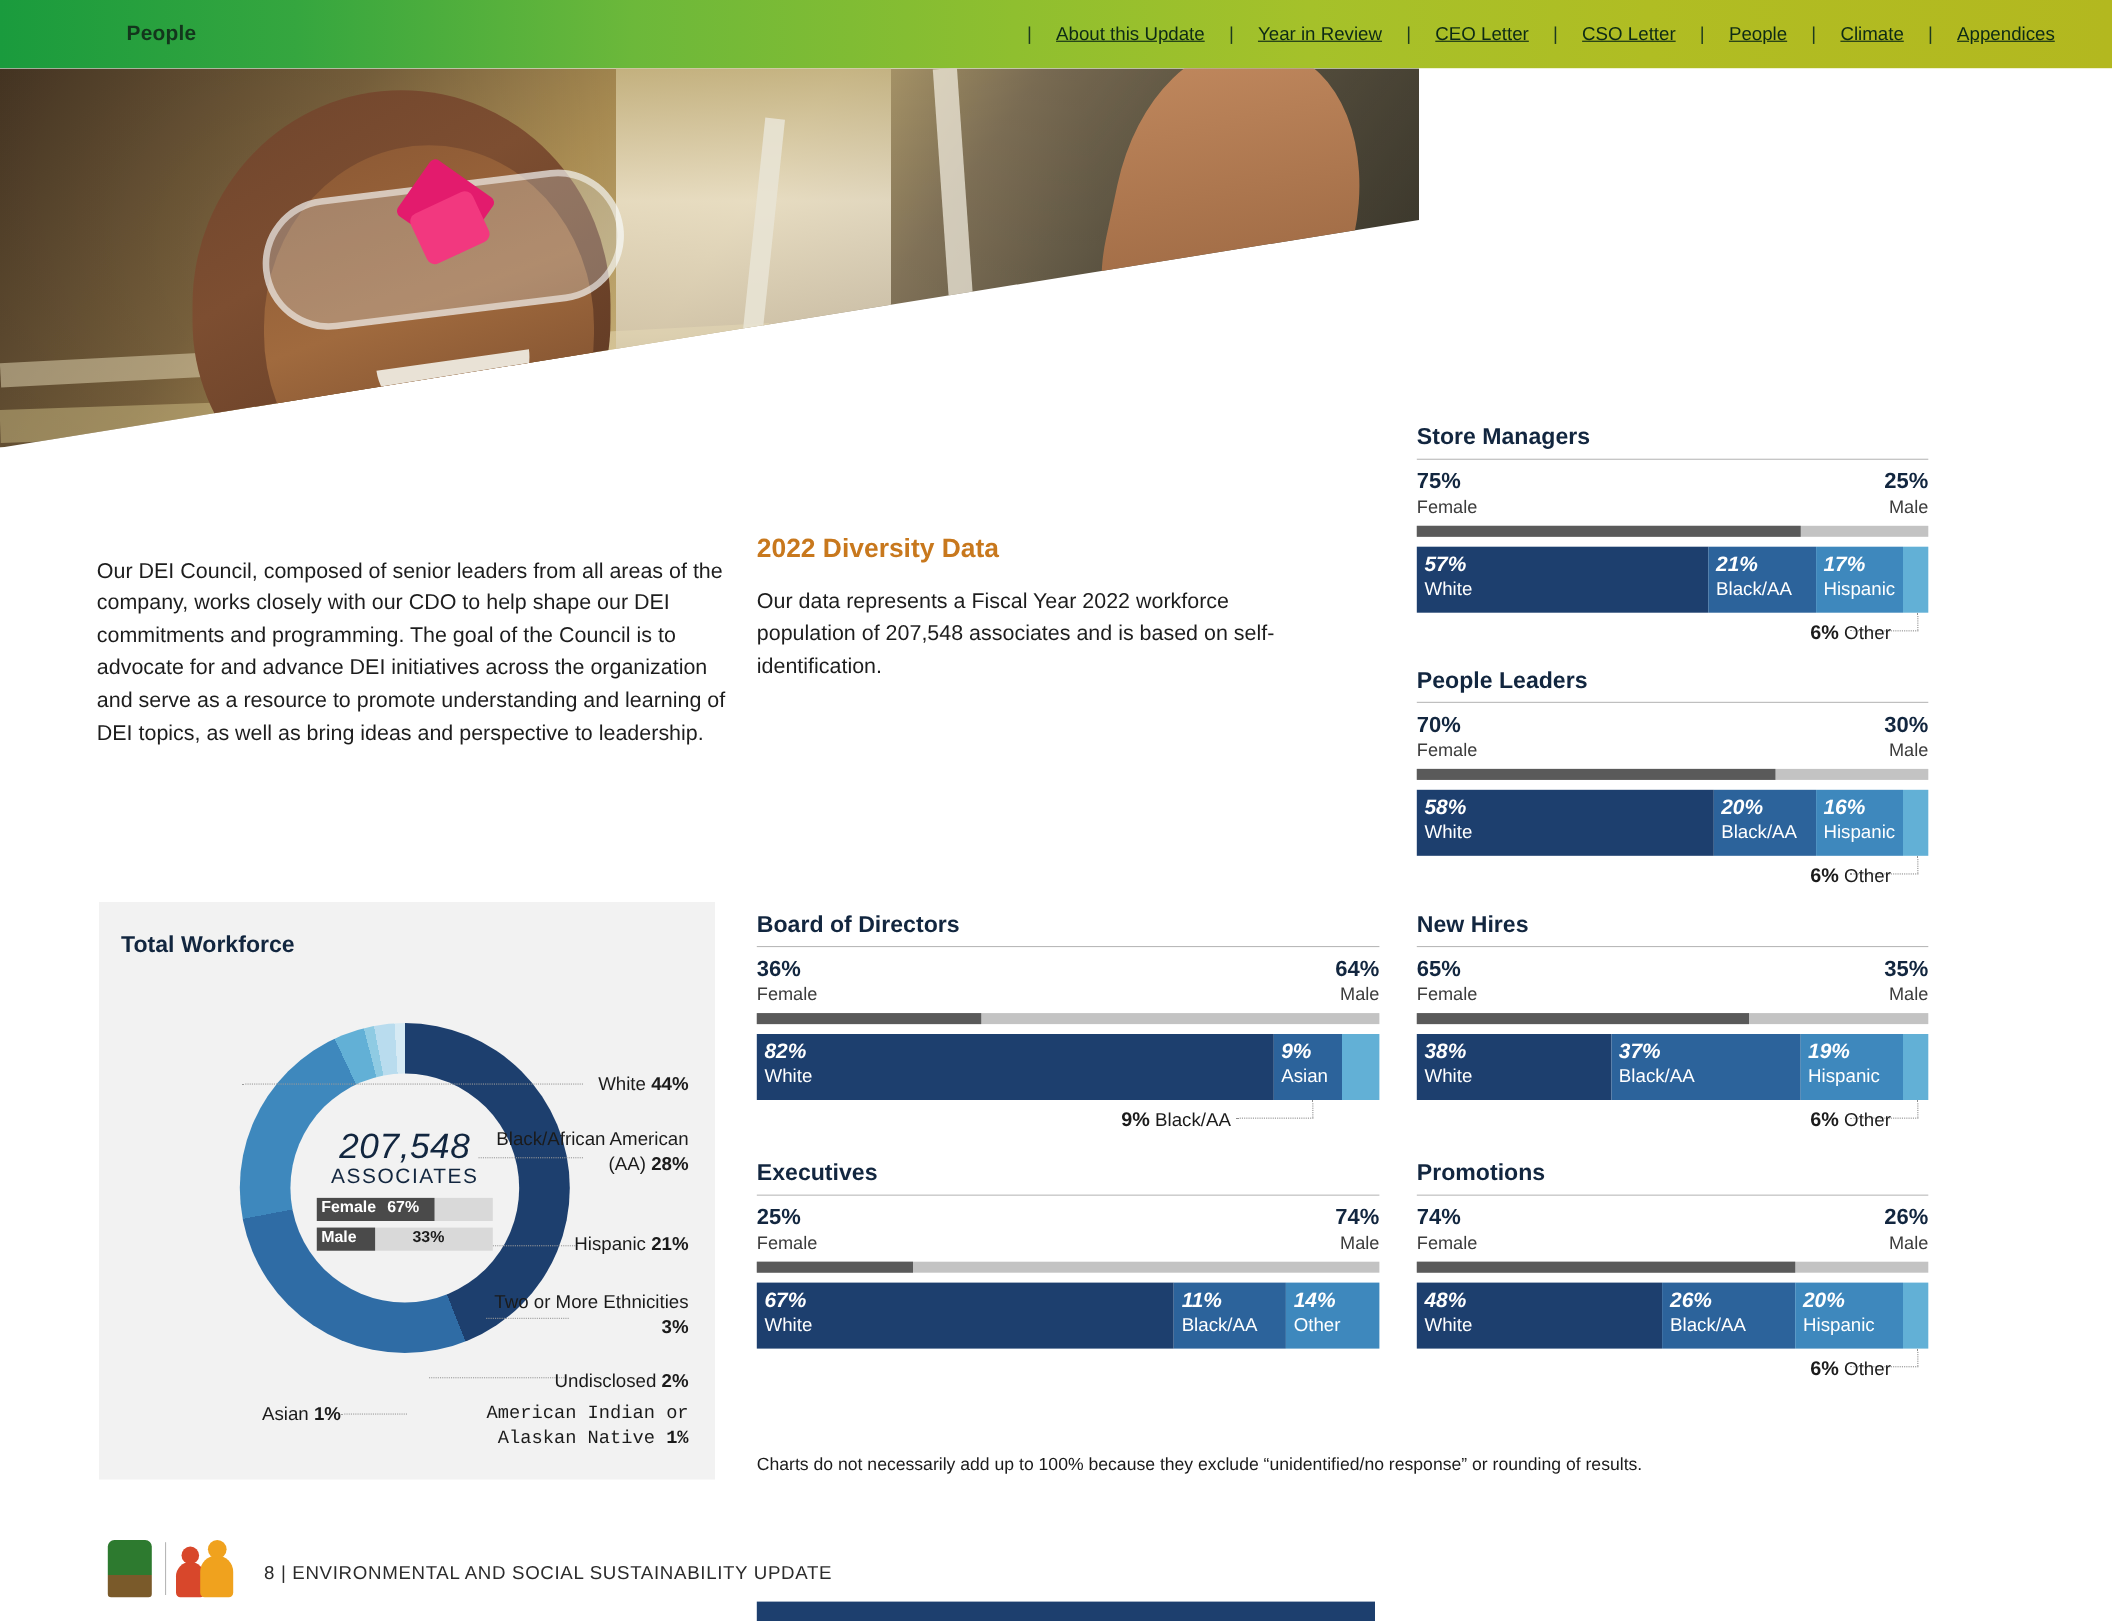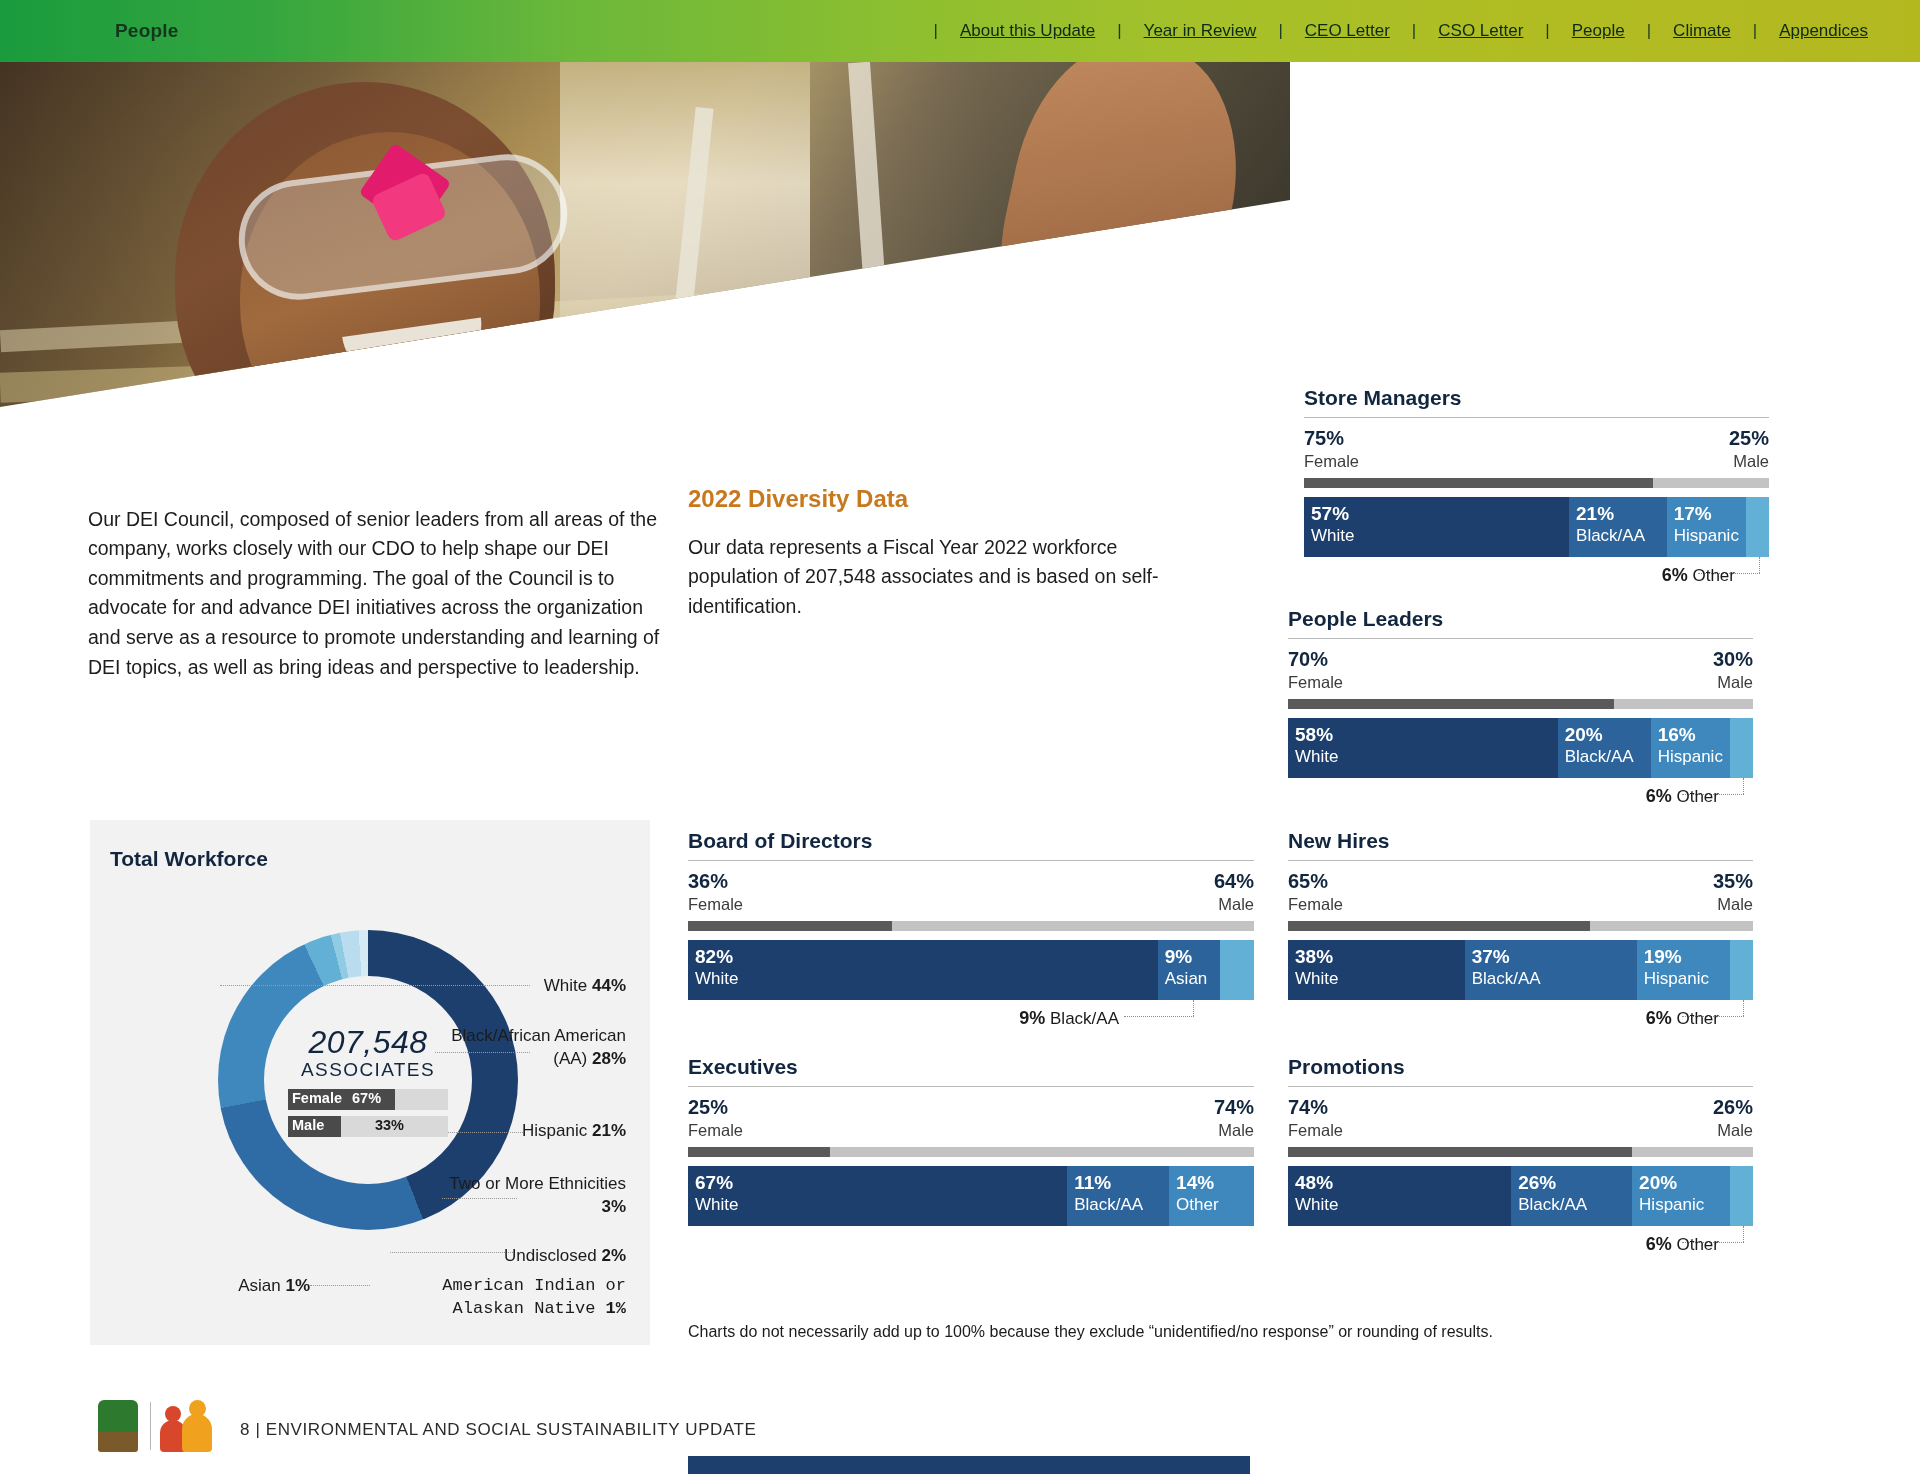--- a/index.html
+++ b/index.html
@@ -127,21 +127,21 @@
   .chart-block { position:absolute; width:465px; }
   .chart-title { font-size:21px; font-weight:bold; color:#12263f; border-bottom:1px solid #b9b9b9; padding-bottom:7px; margin-bottom:9px;}
   .gender-row { display:flex; justify-content:space-between; align-items:flex-start; }
   .gender-row .g { font-size:20px; font-weight:bold; color:#12263f; line-height:1.12; }
   .gender-row .g .sub { font-size:16.5px; font-weight:normal; color:#3c3c3c; }
   .gender-row .right { text-align:right; }
   .gbar2 { height:10px; background:#c3c3c3; position:relative; margin-top:6px; }
   .gbar2 .fill { position:absolute; left:0; top:0; bottom:0; background:#5a5a5a; }
   .ethbar { display:flex; height:60px; margin-top:9px; }
   .ethbar .seg { position:relative; }
-  .ethbar .seg .pct { position:absolute; left:7px; top:6px; font-size:19px; font-weight:bold; color:#fff; }
+  .ethbar .seg .pct { position:absolute; left:7px; top:6px; font-size:19px; font-weight:bold; color:#fff;font-style:italic; }
   .ethbar .seg .nm  { position:absolute; left:7px; top:29px; font-size:17px; color:#fff; }
   .other-note { position:relative; height:34px; }
   .other-note .txt { position:absolute; right:34px; top:8px; font-size:17px; color:#1b1b1b; white-space:nowrap;}
   .other-note .txt b { font-size:18px; }
   .other-note .line { position:absolute; border-bottom:1px dotted #8d8d8d; }
   .other-note .tick { position:absolute; border-left:1px dotted #8d8d8d; }
 
   .footnote { position:absolute; left:688px; top:1320px; width:1000px; font-size:16px; color:#1b1b1b; line-height:1.5;}
 
   
@@ -254,21 +254,21 @@
   <div class="legend lg-ai">
     <span>American Indian or Alaskan Native</span> <b>1%</b>
   </div>
 
   <div class="leader" style="left:220px; top:465px; width:60px;"></div>
   <div class="legend lg-asian">
     <span>Asian</span> <b>1%</b>
   </div>
 </div>
 
-<div class="chart-block" style="left:1288px; top:386px;margin-left:16px;">
+<div class="chart-block" style="left:1288px; top:386px;">
   <div class="chart-title">Store Managers</div>
   <div class="gender-row">
     <div class="g"><span>75%</span><br><span class="sub">Female</span></div>
     <div class="g right"><span>25%</span><br><span class="sub">Male</span></div>
   </div>
   <div class="gbar2">
       <div class="fill" style="width:75%"></div>
     </div>
   <div class="ethbar">
     <div class="seg" style="width:57%; background:#1d3f6e;">

